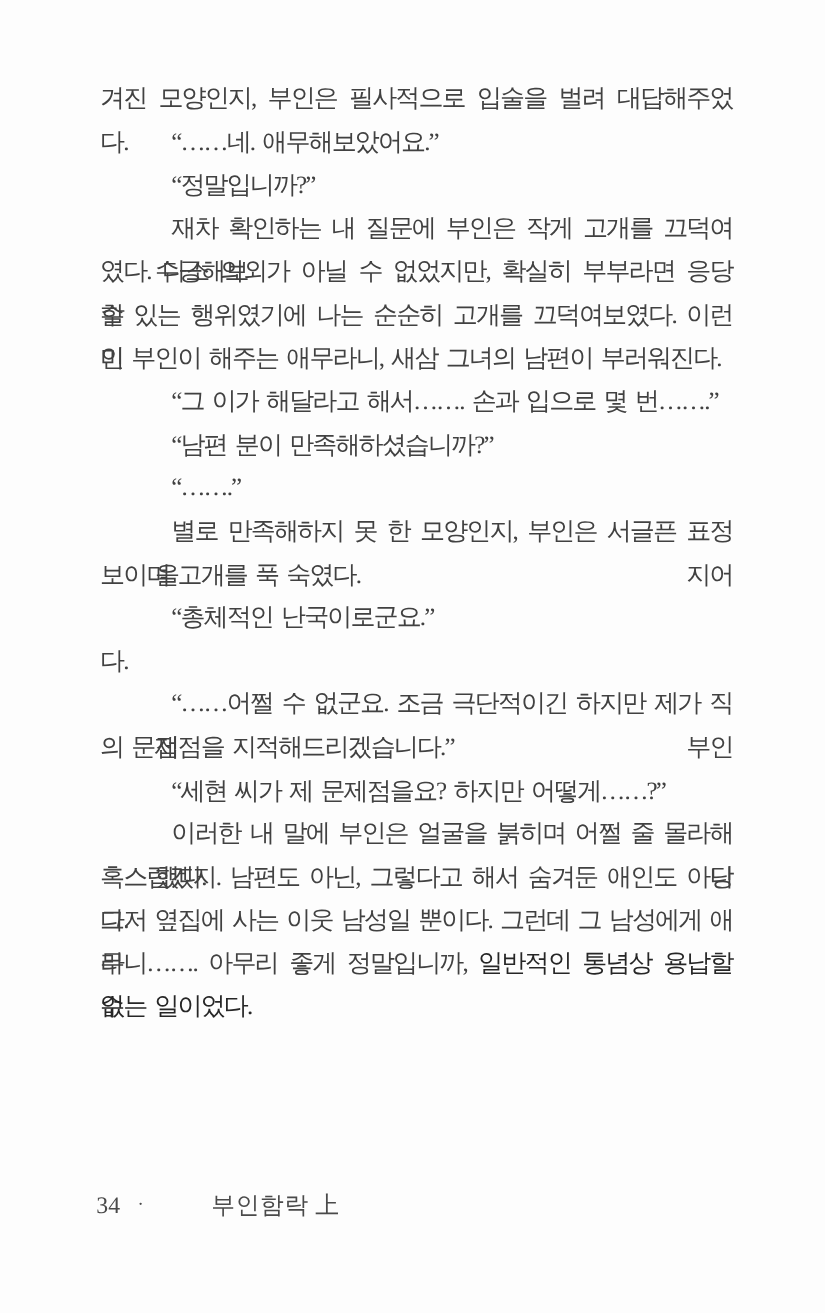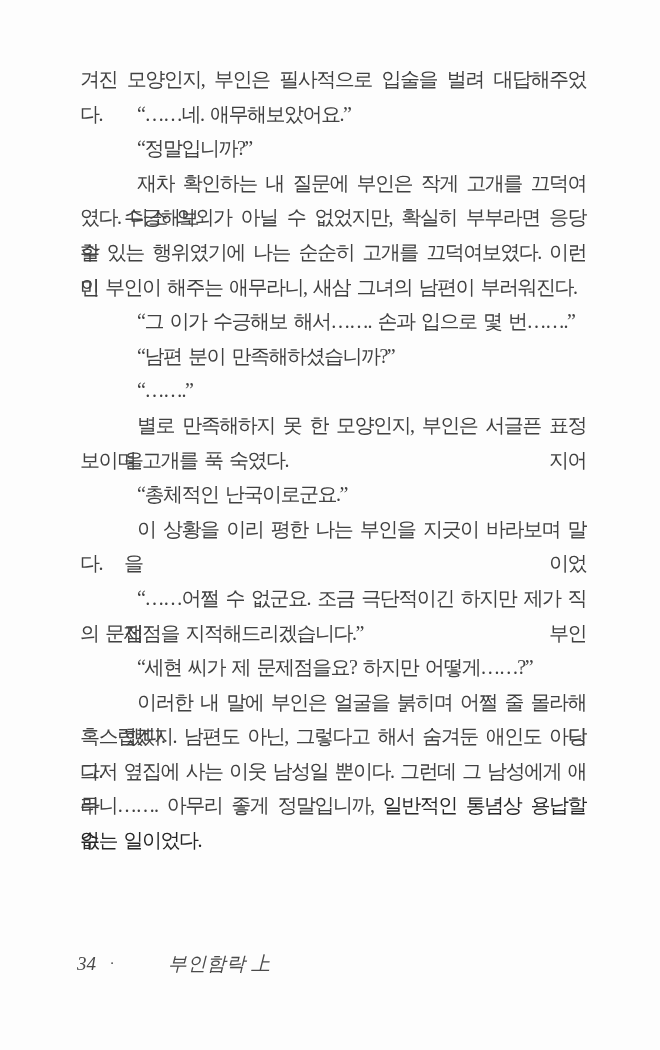--- a/index.html
+++ b/index.html
@@ -54,21 +54,20 @@
   }
   .footer {
     position: absolute;
     left: 77px;
     top: 951px;
     font-size: 19px;
     letter-spacing: 0;
     color: var(--footer-fg);
     display: flex;
     align-items: baseline;
-    font-style: italic;
   }
   .footer .sep {
     margin: 0 14px;
     font-size: 15px;
     position: relative;
     top: -2px;
   }
   .footer .title {
     letter-spacing: 0.5px;
     margin-left: 40px;
@@ -80,27 +79,26 @@
 <div class="page">
 
   <div class="text-block" id="text-block">
       <div class="line j"><span>겨진 모양인지, 부인은 필사적으로 입술을 벌려 대답해주었다.</span></div>
       <div class="line ind"><span>“……네. 애무해보았어요.”</span></div>
       <div class="line ind"><span>“정말입니까?”</span></div>
       <div class="line j ind"><span>재차 확인하는 내 질문에 부인은 작게 고개를 끄덕여 수긍해보</span></div>
       <div class="line j"><span>였다. 다소 의외가 아닐 수 없었지만, 확실히 부부라면 응당 할</span></div>
       <div class="line j"><span>수 있는 행위였기에 나는 순순히 고개를 끄덕여보였다. 이런 미</span></div>
       <div class="line"><span>인 부인이 해주는 애무라니, 새삼 그녀의 남편이 부러워진다.</span></div>
-      <div class="line ind"><span>“그 이가 수긍해보 해서……. 손과 입으로 몇 번…….”</span></div>
+      <div class="line ind"><span>“그 이가 해달라고 해서……. 손과 입으로 몇 번…….”</span></div>
       <div class="line ind"><span>“남편 분이 만족해하셨습니까?”</span></div>
       <div class="line ind"><span>“…….”</span></div>
       <div class="line j ind"><span>별로 만족해하지 못 한 모양인지, 부인은 서글픈 표정을 지어</span></div>
       <div class="line"><span>보이며 고개를 푹 숙였다.</span></div>
       <div class="line ind"><span>“총체적인 난국이로군요.”</span></div>
-      <div class="line j ind"><span>이 상황을 이리 평한 나는 부인을 지긋이 바라보며 말을 이었</span></div>
       <div class="line"><span>다.</span></div>
       <div class="line j ind"><span>“……어쩔 수 없군요. 조금 극단적이긴 하지만 제가 직접 부인</span></div>
       <div class="line"><span>의 문제점을 지적해드리겠습니다.”</span></div>
       <div class="line ind"><span>“세현 씨가 제 문제점을요? 하지만 어떻게……?”</span></div>
       <div class="line j ind"><span>이러한 내 말에 부인은 얼굴을 붉히며 어쩔 줄 몰라해했다. 당</span></div>
       <div class="line j"><span>혹스럽겠지. 남편도 아닌, 그렇다고 해서 숨겨둔 애인도 아니다.</span></div>
       <div class="line j"><span>그저 옆집에 사는 이웃 남성일 뿐이다. 그런데 그 남성에게 애무</span></div>
       <div class="line j"><span>라니……. 아무리 좋게 정말입니까, </span><span class="b">일반적인 통념상 용납할 수</span></div>
       <div class="line"><span class="b">없는 일이었다.</span></div>
     </div>

